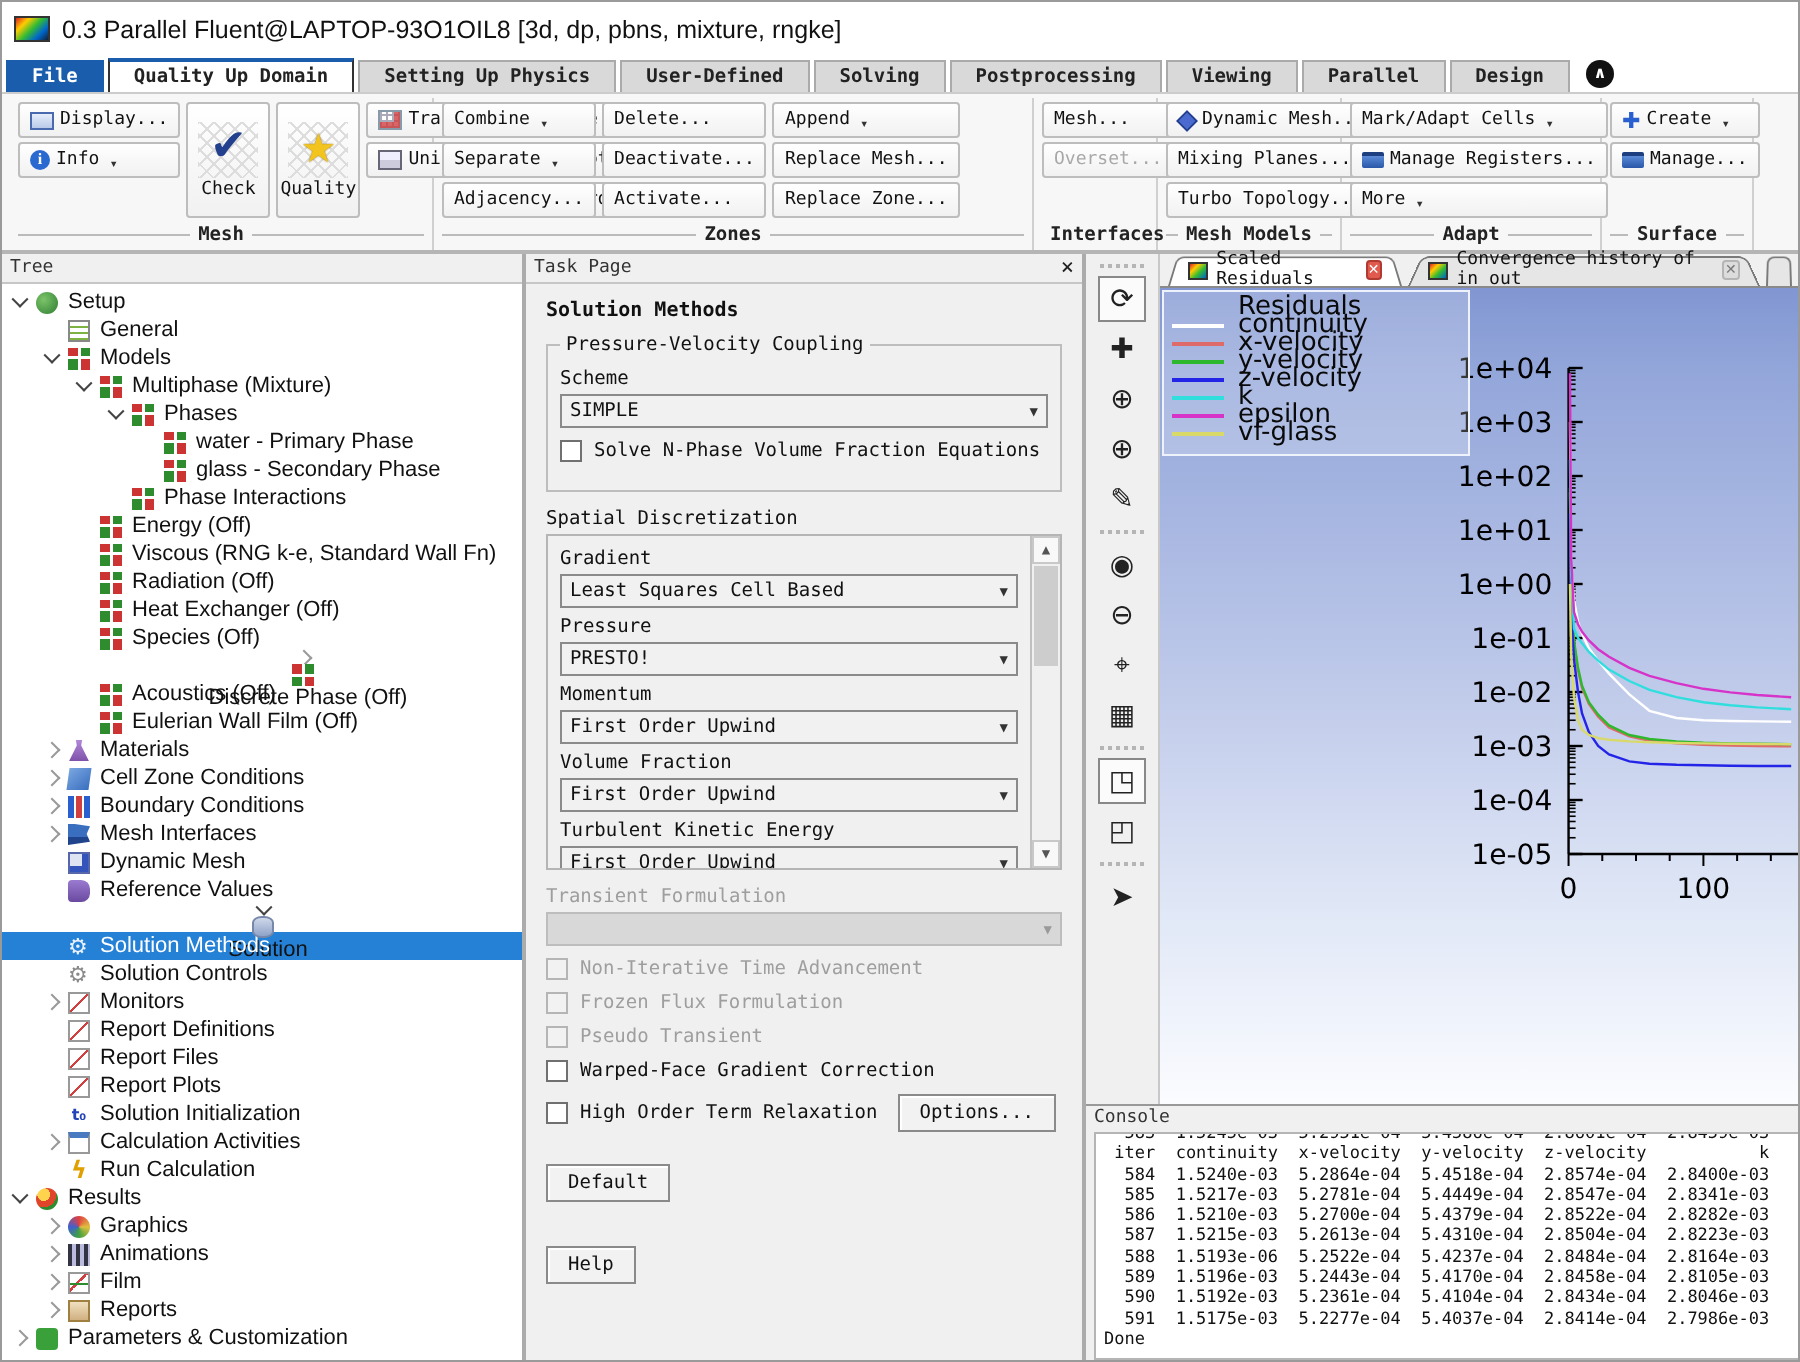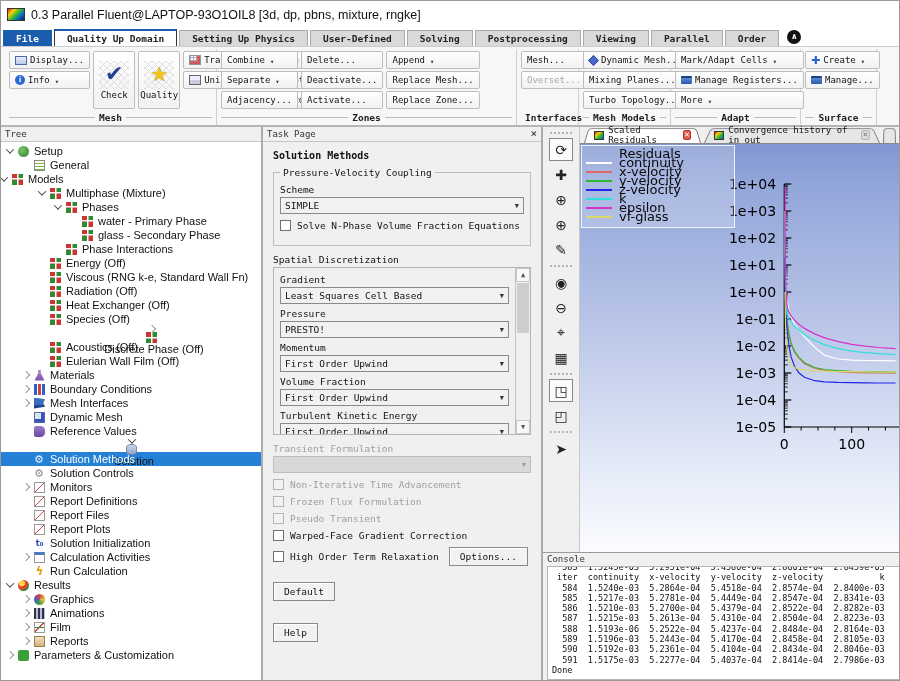--- a/index.html
+++ b/index.html
@@ -189,21 +189,21 @@
   <div id="tabrow">
 
     <span class="mtab file">File</span>
       <span class="mtab active">Quality Up Domain</span>
       <span class="mtab">Setting Up Physics</span>
       <span class="mtab">User-Defined</span>
       <span class="mtab">Solving</span>
       <span class="mtab">Postprocessing</span>
       <span class="mtab">Viewing</span>
       <span class="mtab">Parallel</span>
-      <span class="mtab">Order</span>
+      <span class="mtab">Design</span>
       <span id="ribbon-collapse">∧</span>
   </div>
 
   <div id="ribbon">
       <div class="rgroup" style="width: 212px;">
         <div class="rg-c">
           <div class="rcol">
             <div class="rbtn">
               <span class="ric ric-display-icon"></span>
               <span>Display...</span>
@@ -382,21 +382,21 @@
           <div class="trow" style="padding-left: 6px;">
             <span class="chev open"></span>
             <span class="tic ic-setup"></span>
             <span>Setup</span>
           </div>
           <div class="trow" style="padding-left: 22px;">
             <span class="chev none"></span>
             <span class="tic ic-general"></span>
             <span>General</span>
           </div>
-          <div class="trow" style="">
+          <div class="trow" style="padding-left: 22px;">
             <span class="chev open"></span>
             <span class="tic ic-model"></span>
             <span>Models</span>
           </div>
           <div class="trow" style="padding-left: 38px;">
             <span class="chev open"></span>
             <span class="tic ic-model"></span>
             <span>Multiphase (Mixture)</span>
           </div>
           <div class="trow" style="padding-left: 54px;">
@@ -456,20 +456,25 @@
           </div>
           <div class="trow" style="padding-left: 38px;">
             <span class="chev none"></span>
             <span class="tic ic-model"></span>
             <span>Eulerian Wall Film (Off)</span>
           </div>
           <div class="trow" style="padding-left: 22px;">
             <span class="chev closed"></span>
             <span class="tic ic-materials"></span>
             <span>Materials</span>
+          </div>
+          <div class="trow" style="padding-left: 22px;">
+            <span class="chev closed"></span>
+            <span class="tic ic-cellzone"></span>
+            <span>Cell Zone Conditions</span>
           </div>
           <div class="trow" style="padding-left: 22px;">
             <span class="chev closed"></span>
             <span class="tic ic-boundary"></span>
             <span>Boundary Conditions</span>
           </div>
           <div class="trow" style="padding-left: 22px;">
             <span class="chev closed"></span>
             <span class="tic ic-meshif"></span>
             <span>Mesh Interfaces</span>

